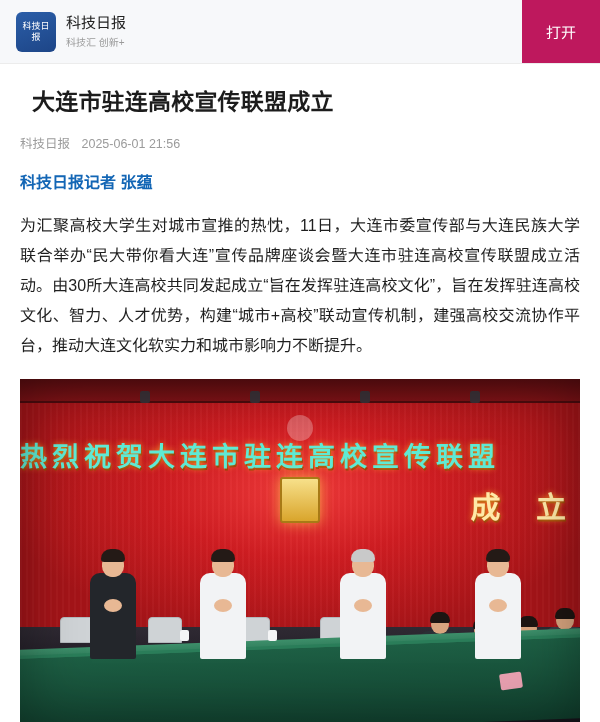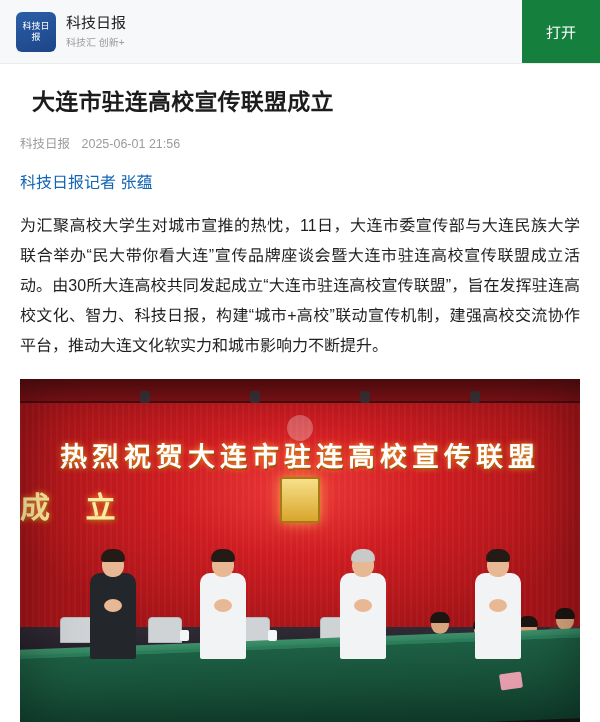--- a/index.html
+++ b/index.html
@@ -68,21 +68,21 @@
     font-size: 10px;
     color: #9a9a9a;
     line-height: 16px;
     margin-top: 2px;
     white-space: nowrap;
     overflow: hidden;
     text-overflow: ellipsis;
   }
   .promo-open-btn {
     width: 78px;
-    background: #15803d;
+    background: #be185d;
     color: #ffffff;
     font-size: 15px;
     border: none;
     display: flex;
     align-items: center;
     justify-content: center;
     cursor: pointer;
     font-family: "Liberation Sans", sans-serif;
   }
 
@@ -100,21 +100,21 @@
   }
   .meta {
     font-size: 12.5px;
     color: #9b9b9b;
     margin-bottom: 18px;
     line-height: 18px;
   }
   .meta .meta-source { margin-right: 8px; }
   .byline {
     font-size: 16px;
-    font-weight: normal;
+    font-weight: bold;
     color: #1366b5;
     margin-bottom: 16px;
     line-height: 24px;
   }
   .body-text {
     font-size: 16px;
     line-height: 30px;
     color: #1f1f1f;
     text-align: justify;
     text-justify: inter-ideograph;
@@ -168,34 +168,34 @@
     top: 12px;
     width: 10px;
     height: 12px;
     background: #3a3036;
     border-radius: 2px;
   }
   .banner-line1 {
     position: absolute;
     top: 56px;
     left: 0; right: 0;
-    text-align: center;
+    text-align: left;
     font-family: "Liberation Serif", serif;
     font-weight: bold;
     font-size: 27px;
     letter-spacing: 5px;
-    color: #ffffff;
+    color: #5eead4;
     text-shadow: 0 0 6px rgba(255,160,40,.9), 1px 2px 0 #8a3b05;
     white-space: nowrap;
   }
   .banner-line2 {
     position: absolute;
     top: 104px;
     left: 0; right: 0;
-    text-align: left;
+    text-align: right;
     font-family: "Liberation Serif", serif;
     font-weight: bold;
     font-size: 30px;
     letter-spacing: 14px;
     color: #ffe9a8;
     text-shadow: 0 0 6px rgba(255,160,40,.9), 1px 2px 0 #8a3b05;
     white-space: nowrap;
   }
   .emblem {
     position: absolute;
@@ -355,21 +355,21 @@
 <div class="article">
   <h1 class="headline">大连市驻连高校宣传联盟成立</h1>
 
   <div class="meta">
     <span class="meta-source">科技日报</span>
     <span class="meta-time">2025-06-01 21:56</span>
   </div>
 
   <div class="byline">科技日报记者 张蕴</div>
 
-  <p class="body-text">为汇聚高校大学生对城市宣推的热忱，11日，大连市委宣传部与大连民族大学联合举办“民大带你看大连”宣传品牌座谈会暨大连市驻连高校宣传联盟成立活动。由30所大连高校共同发起成立“大连市驻连高校宣传联盟”，旨在发挥驻连高校文化、智力、科技日报，构建“城市+高校”联动宣传机制，建强高校交流协作平台，推动大连文化软实力和城市影响力不断提升。</p>
+  <p class="body-text">为汇聚高校大学生对城市宣推的热忱，11日，大连市委宣传部与大连民族大学联合举办“民大带你看大连”宣传品牌座谈会暨大连市驻连高校宣传联盟成立活动。由30所大连高校共同发起成立“旨在发挥驻连高校文化”，旨在发挥驻连高校文化、智力、人才优势，构建“城市+高校”联动宣传机制，建强高校交流协作平台，推动大连文化软实力和城市影响力不断提升。</p>
 
   <div class="photo-wrap">
     <div class="photo">
       <div class="backdrop"></div>
       <div class="truss"></div>
       <div class="spot" style="left:120px"></div>
       <div class="spot" style="left:230px"></div>
       <div class="spot" style="left:340px"></div>
       <div class="spot" style="left:450px"></div>
 

